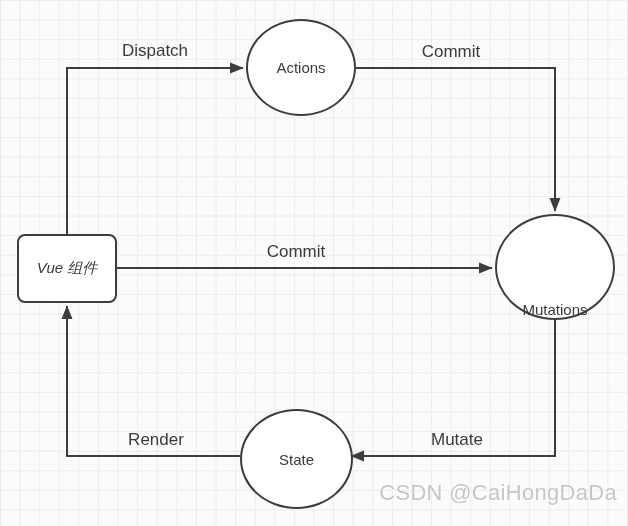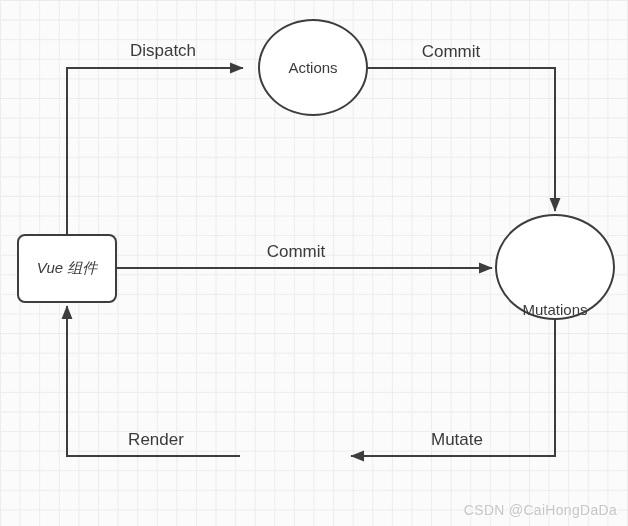--- a/index.html
+++ b/index.html
@@ -38,39 +38,39 @@
     align-items: center;
     justify-content: center;
     box-sizing: border-box;
     font-size: 15px;
     text-align: center;
     white-space: nowrap;
   }
   .circle { border-radius: 50%; }
   .rect   { border-radius: 8px; }
   #node-vue       { left: 17px;  top: 234px; width: 100px; height: 69px; font-style: italic;  }
-  #node-actions   { left: 258px; top: 19px;  width: 110px; height: 97px;  }
+  #node-actions   { left: 246px; top: 19px;  width: 110px; height: 97px;  }
   #node-mutations { left: 495px; top: 214px; width: 120px; height: 106px; align-items: flex-end; }
   #node-state     { left: 240px; top: 409px; width: 113px; height: 100px; }
   .edge-label {
     position: absolute;
     transform: translate(-50%, -50%);
     font-size: 17px;
     white-space: nowrap;
   }
-  #lbl-dispatch   { left: 155px; top: 51px; margin-left: 8px;  }
+  #lbl-dispatch   { left: 155px; top: 51px;  }
   #lbl-commit-top { left: 451px; top: 52px;  }
   #lbl-commit-mid { left: 296px; top: 252px; }
   #lbl-mutate     { left: 457px; top: 440px; }
   #lbl-render     { left: 156px; top: 440px; }
   #watermark {
     position: absolute;
     right: 11px;
-    bottom: 8px;
-    font-size: 14px;
+    bottom: 20px;
+    font-size: 22px;
     letter-spacing: 0.3px;
     color: #c6c6c6;
     text-shadow: 1px 1px 0 #ffffff;
     white-space: nowrap;
     margin-left: 35px;
   }
 </style>
 </head>
 <body>
 
@@ -94,20 +94,23 @@
   </div>
 
   <div id="node-actions" class="node circle">
     <span>Actions</span>
   </div>
 
   <div id="node-mutations" class="node circle">
     <span>Mutations</span>
   </div>
 
+  <div id="node-state" class="node circle">
+    <span>State</span>
+  </div>
 
   <span id="lbl-dispatch" class="edge-label">Dispatch</span>
 
   <span id="lbl-commit-top" class="edge-label">Commit</span>
 
   <span id="lbl-commit-mid" class="edge-label">Commit</span>
 
   <span id="lbl-mutate" class="edge-label">Mutate</span>
 
   <span id="lbl-render" class="edge-label">Render</span>

